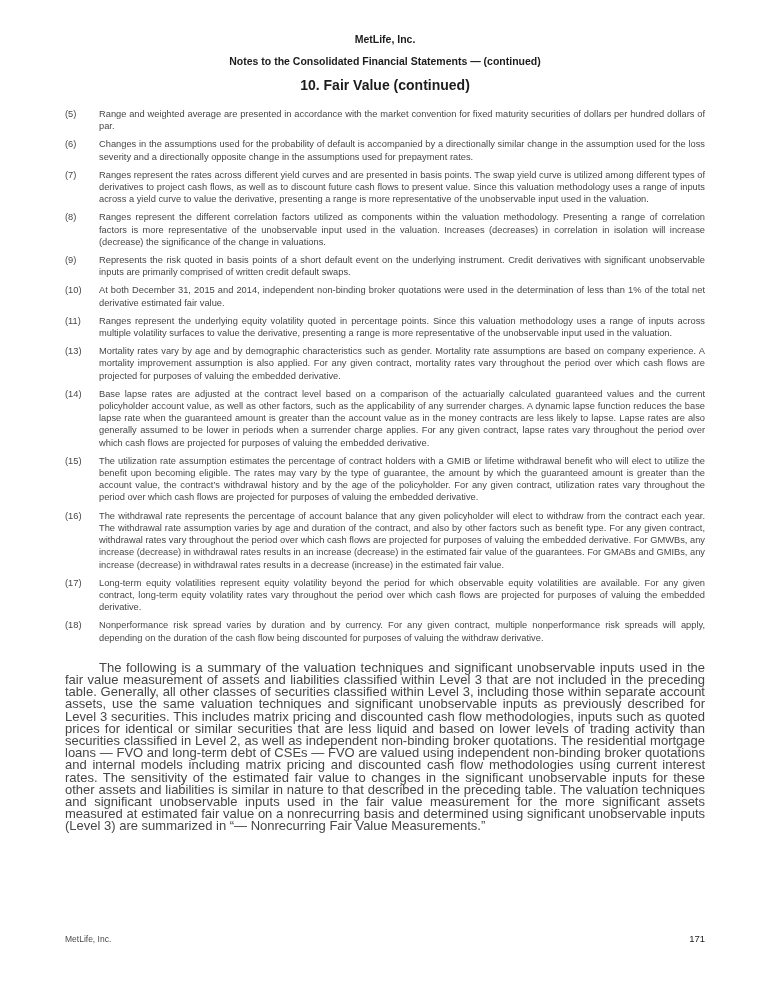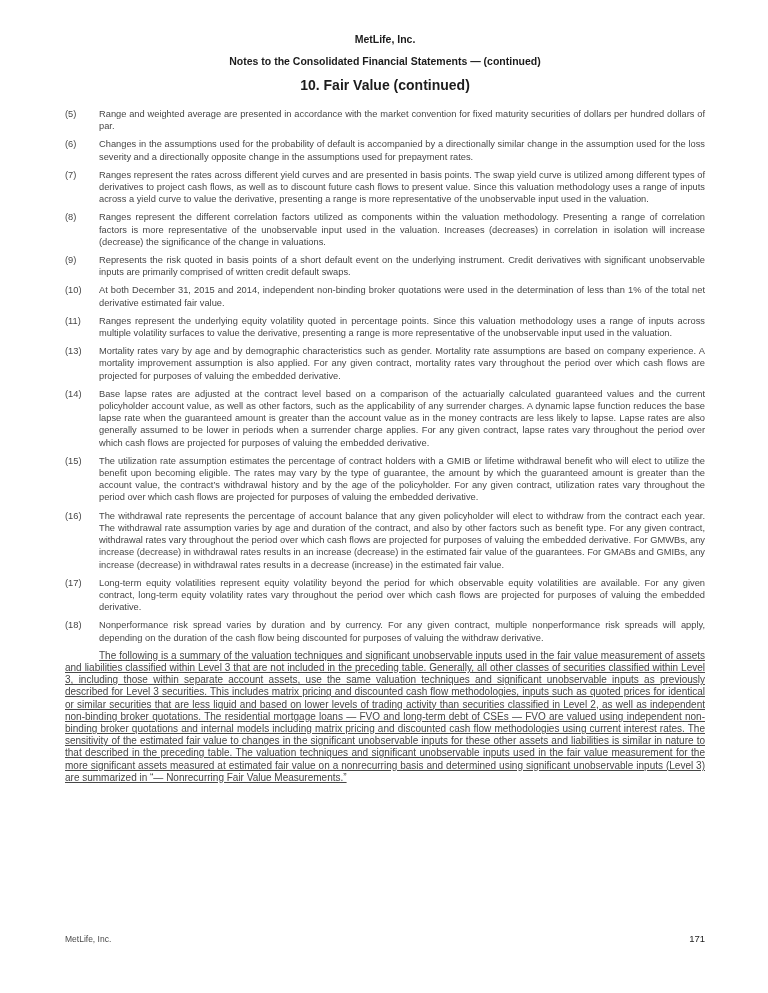--- a/index.html
+++ b/index.html
@@ -54,27 +54,26 @@
     color: #464646;
   }
   .fn-text {
     flex: 1;
     font-size: 9.3px;
     line-height: 12.2px;
     color: #464646;
     text-align: justify;
   }
   .closing {
-    margin: 6px 0 0 0;
-    font-size: 10px;
+    margin: 18px 0 0 0;
+    font-size: 13px;
     line-height: 12.2px;
     color: #464646;
     text-align: justify;
     text-indent: 34px;
-    text-decoration: underline;
   }
   .footer {
     position: absolute;
     top: 933px;
     left: 65px;
     right: 59px;
     display: flex;
     justify-content: space-between;
     align-items: baseline;
   }

